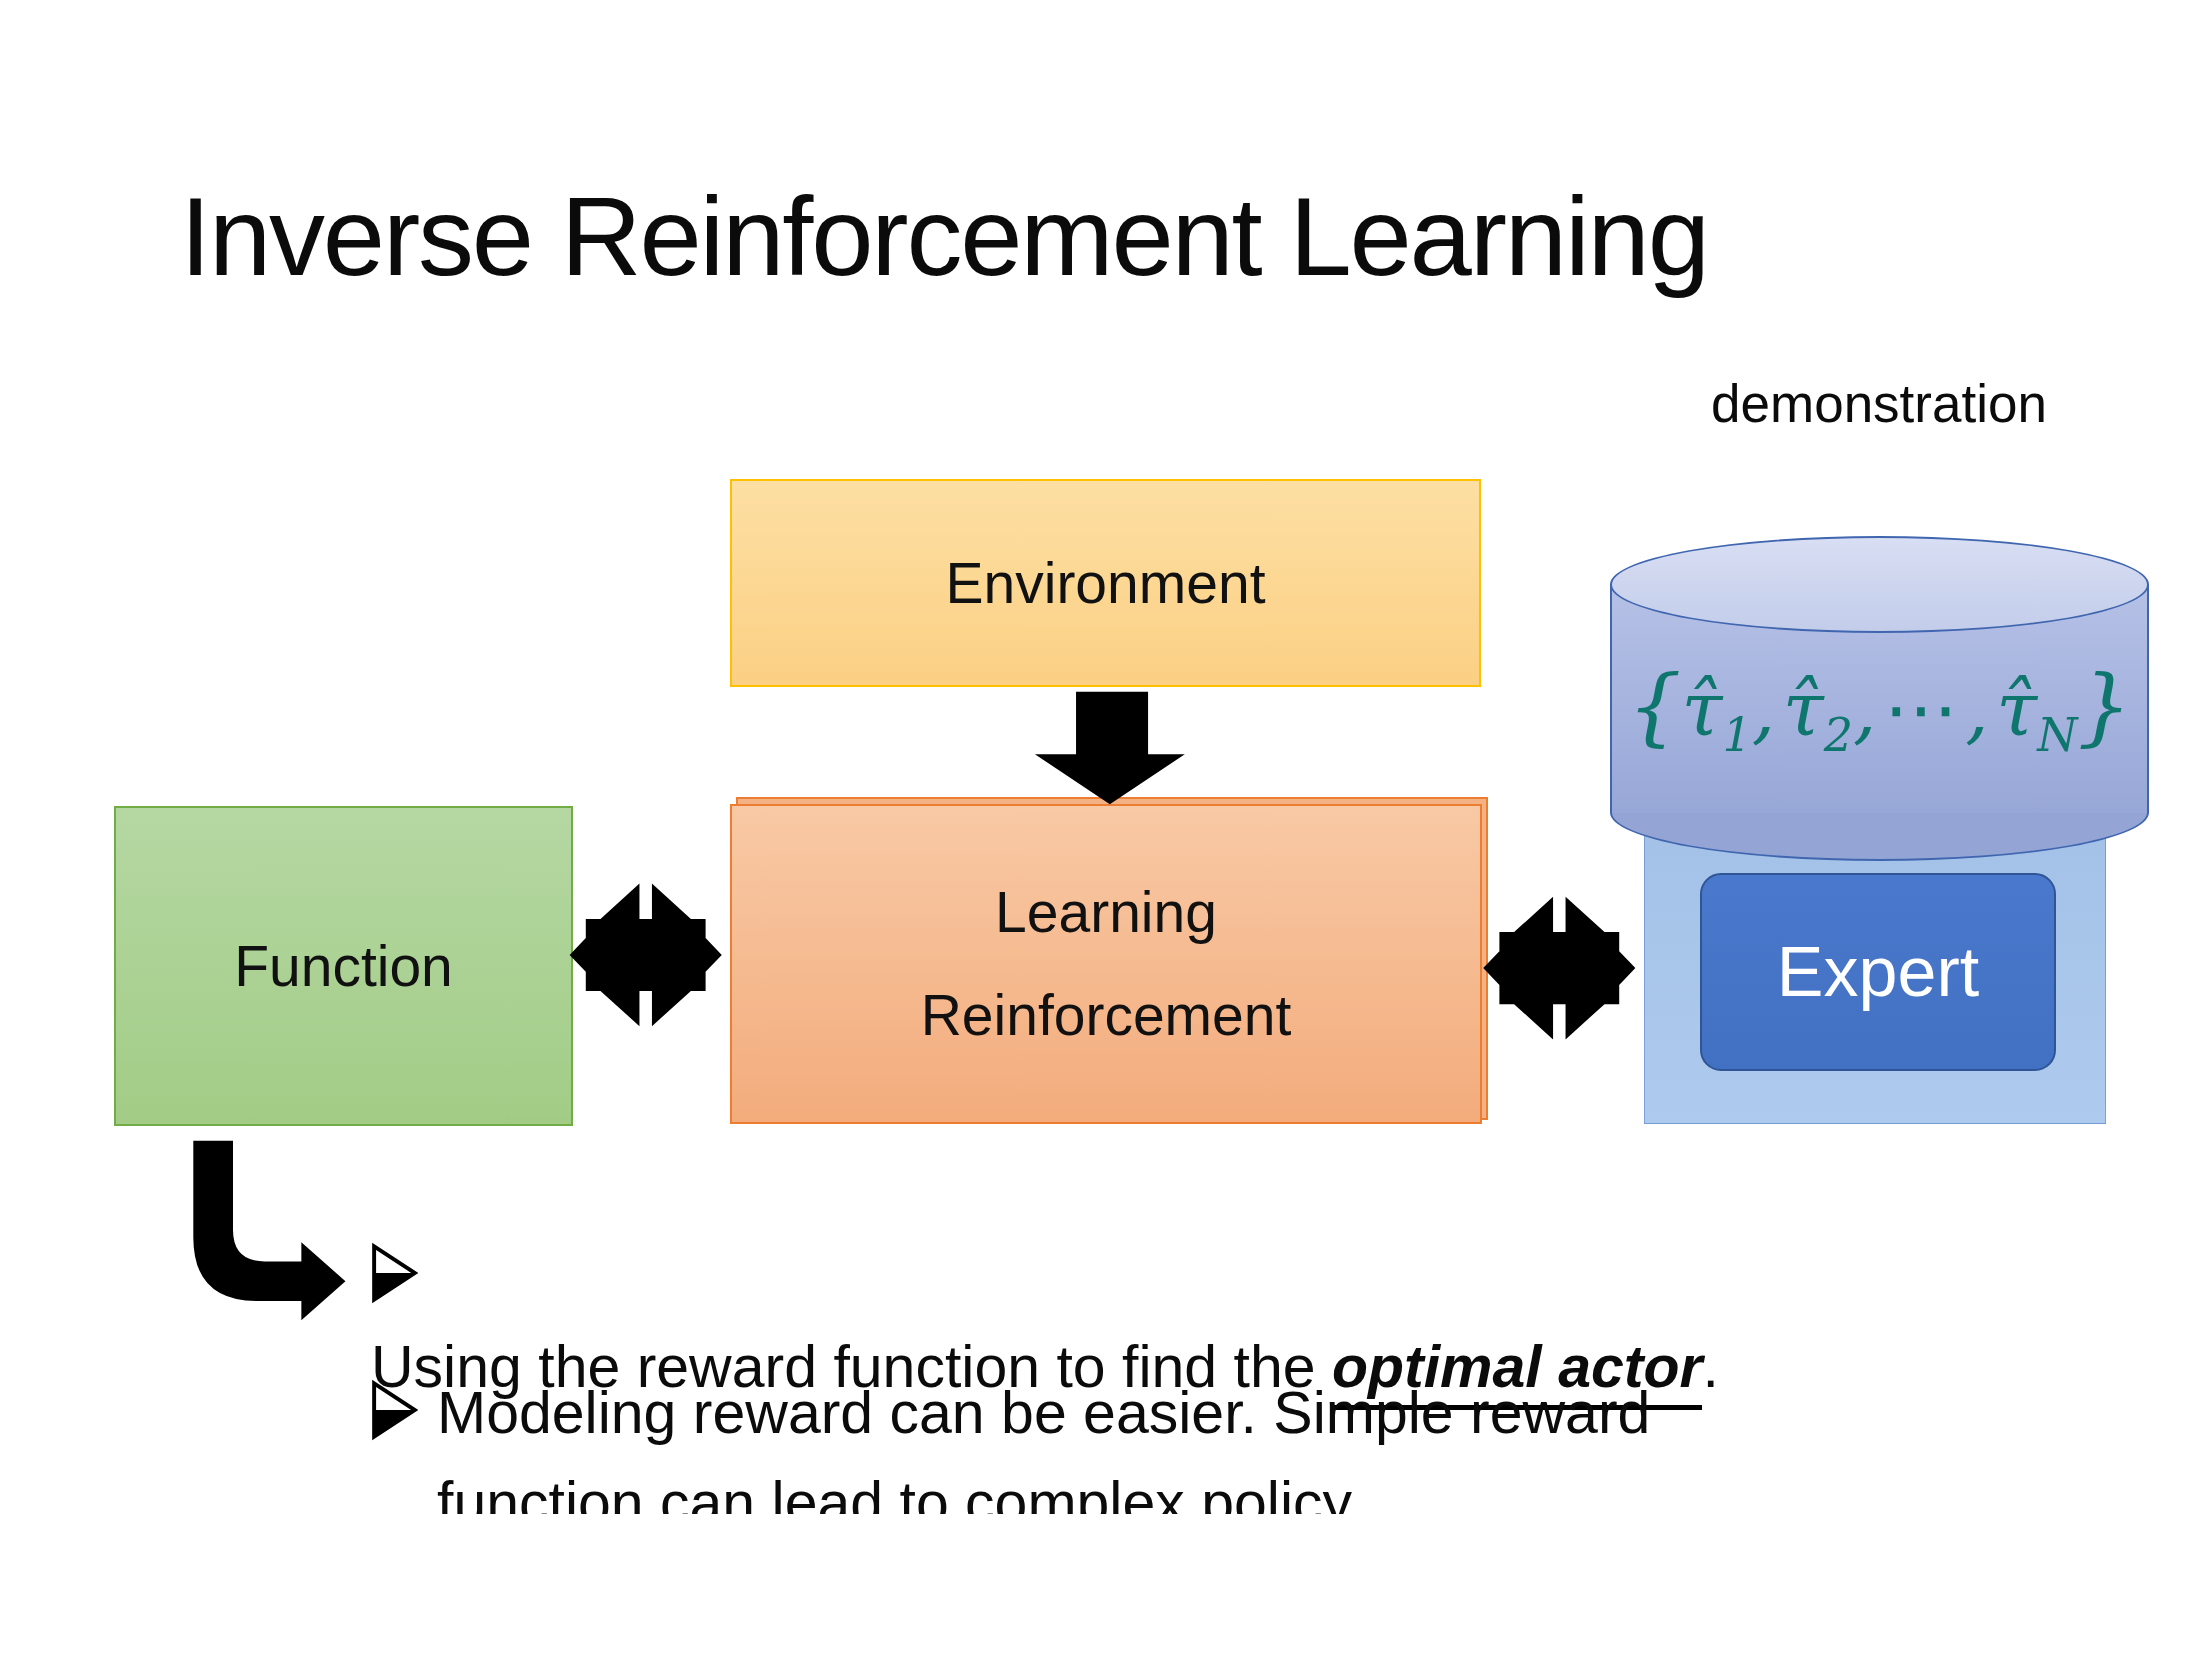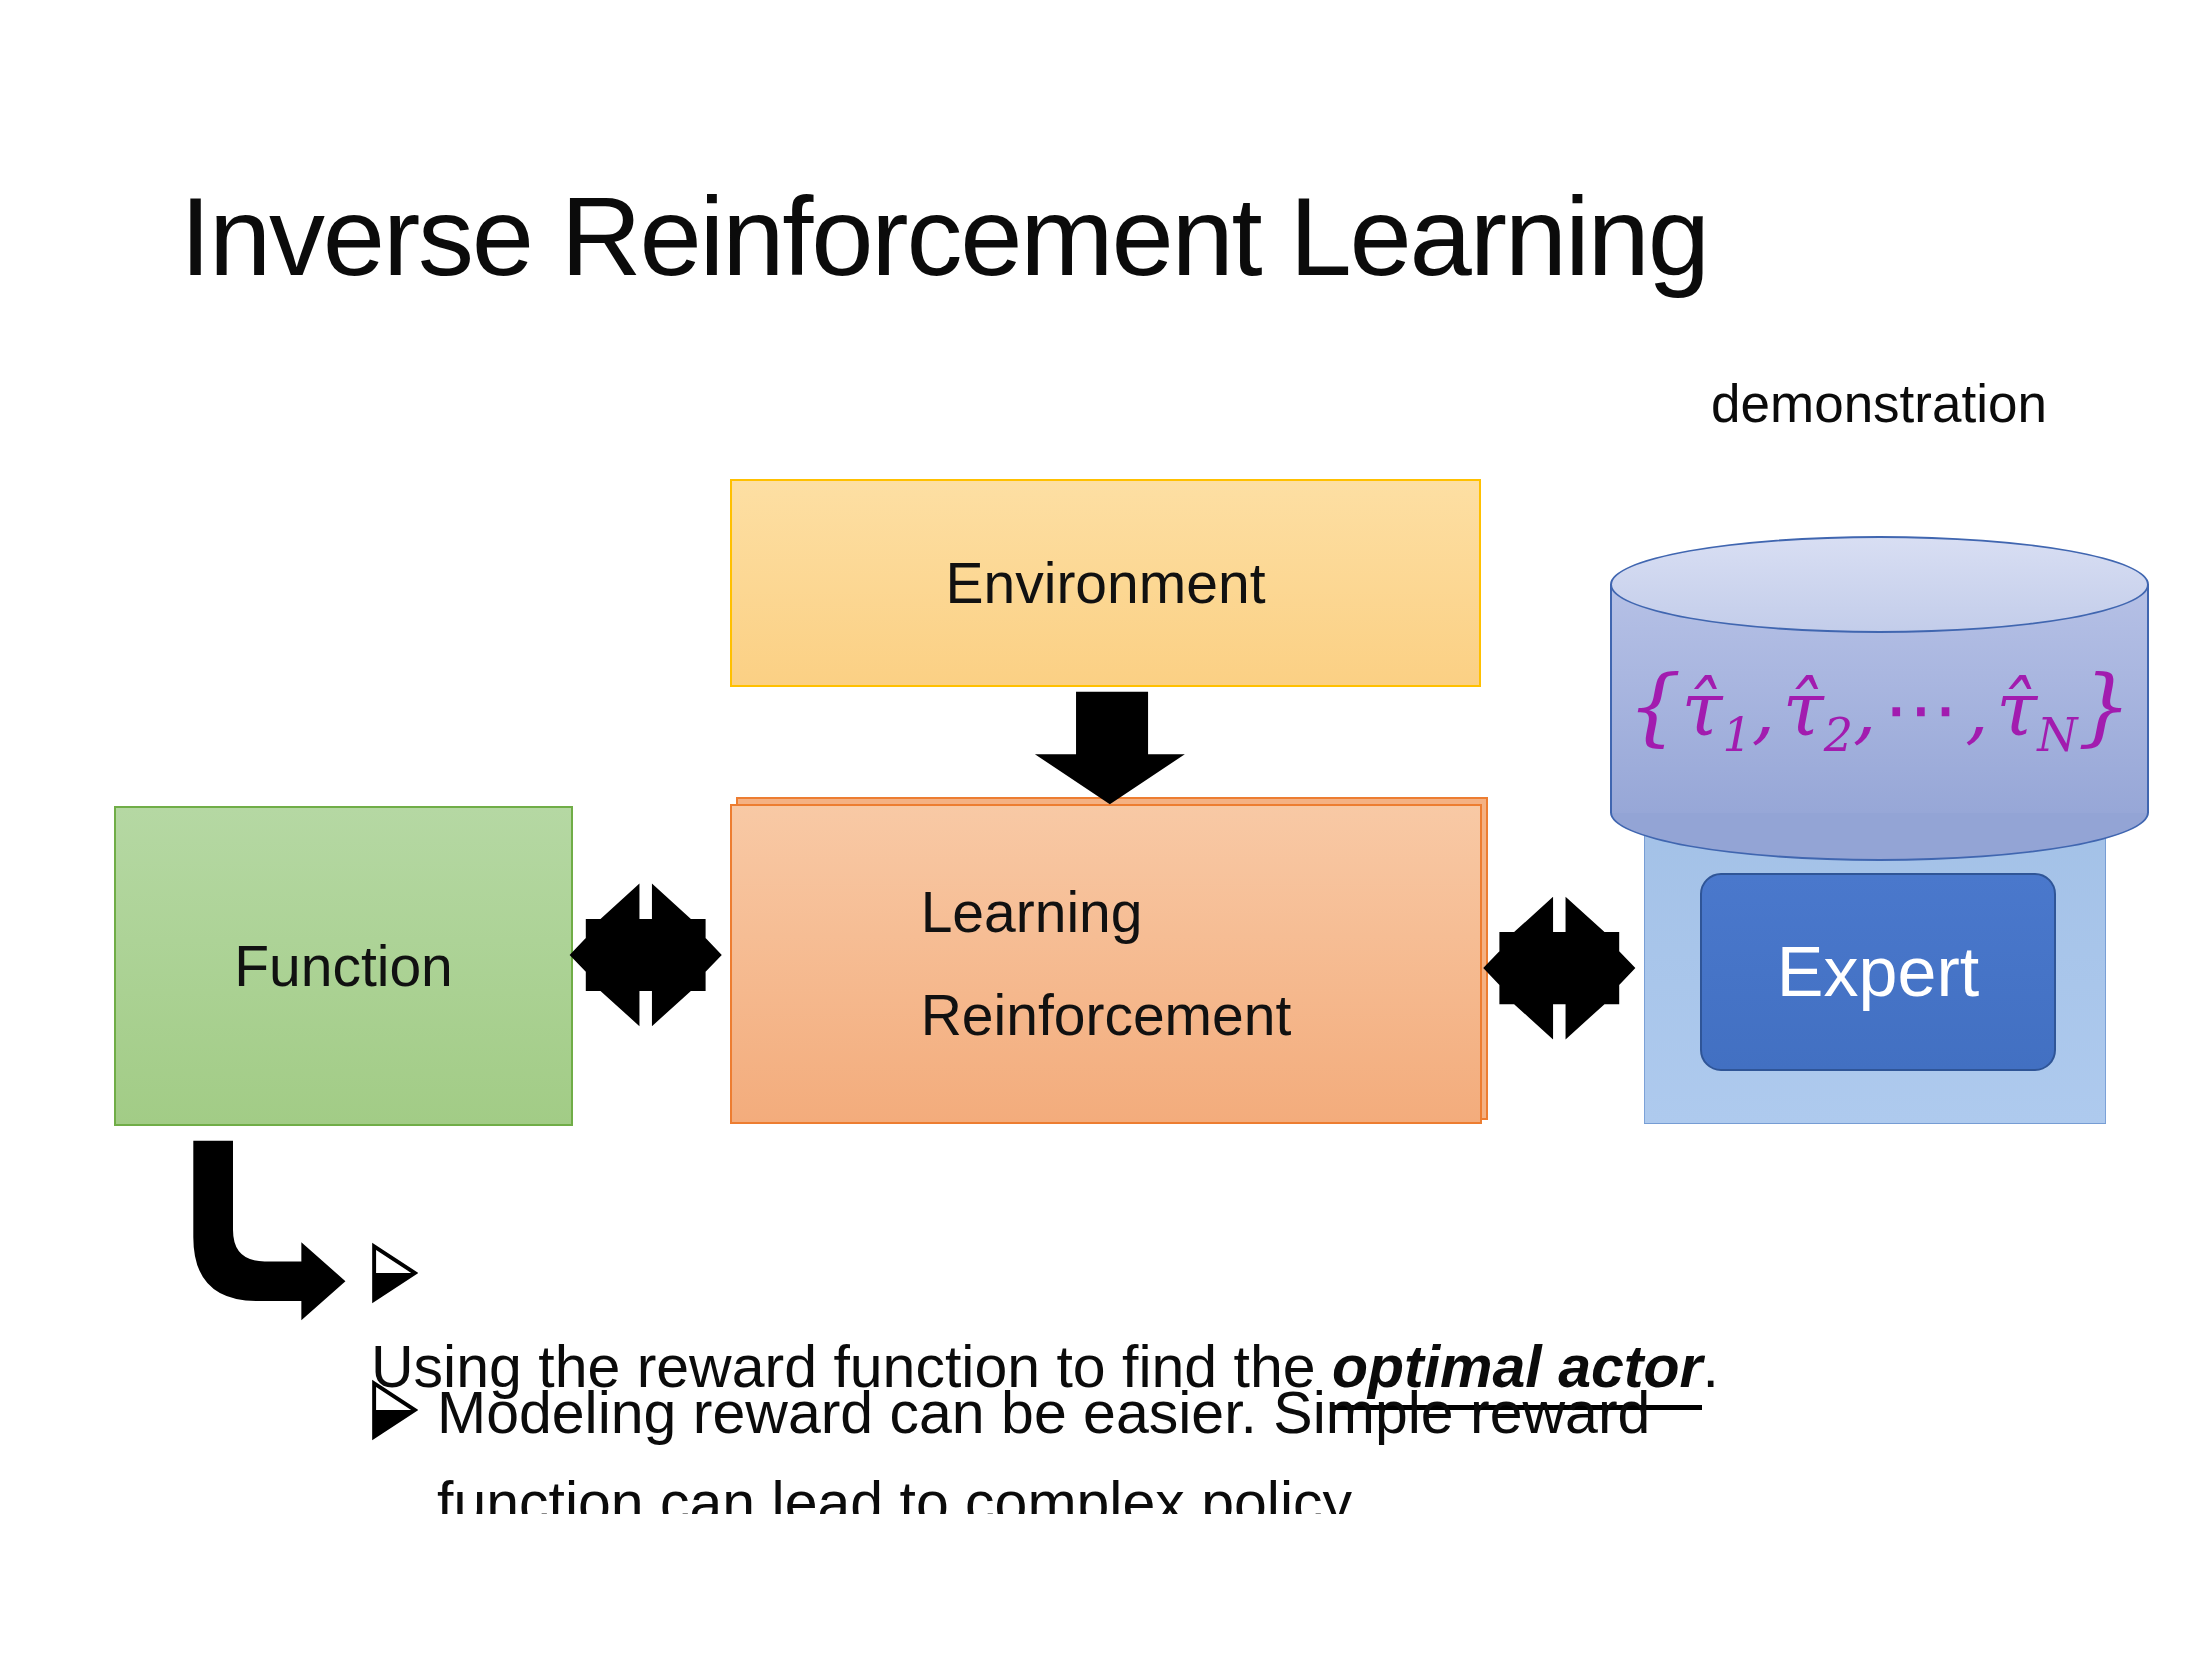--- a/index.html
+++ b/index.html
@@ -9,21 +9,21 @@
   }
   .abs{position:absolute;}
 
   .title{
     left:180px;top:175px;font-size:112px;letter-spacing:-2.2px;
     white-space:nowrap;color:#0b0b0b;line-height:1.1;
   }
 
   .box{
     display:flex;flex-direction:column;align-items:center;justify-content:center;
-    box-sizing:border-box;
+    text-align:center;box-sizing:border-box;
   }
   .box .lbl{font-size:57px;line-height:1.8;color:#111;}
 
   .env-box{
     left:730px;top:479px;width:751px;height:208px;
     background:linear-gradient(180deg,#FDDFA3 0%,#FBD084 100%);
     border:2.9px solid var(--environment-border,#FFC000);
   }
 
   .reward-box{
@@ -68,21 +68,21 @@
   }
   .cyl-top{
     left:1610px;top:536px;width:539px;height:97px;z-index:4;
     background:linear-gradient(180deg,#D8DEF3 0%,#C3CDEA 100%);
     border:2.2px solid var(--cylinder-border,#4066B0);
     border-radius:50%;box-sizing:border-box;
   }
   .formula{
     left:1610px;top:656px;width:539px;z-index:5;text-align:center;
     font-family:"DejaVu Serif","Liberation Serif",serif;font-style:italic;
-    font-size:74px;color:#a21caf;white-space:nowrap;
+    font-size:74px;color:#0f766e;white-space:nowrap;
   }
   .formula .brace{font-size:85px;}
   .formula sub{font-size:46px;line-height:0;}
   .formula .dots{font-family:"DejaVu Sans",sans-serif;font-style:normal;}
 
   .expert-box{
     left:1700px;top:873px;width:356px;height:198px;z-index:6;
     background:linear-gradient(180deg,#4A78CC 0%,#4270C2 100%);
     border:2.2px solid var(--expert-border,#2F5597);border-radius:21px;
     display:flex;align-items:center;justify-content:center;box-sizing:border-box;

